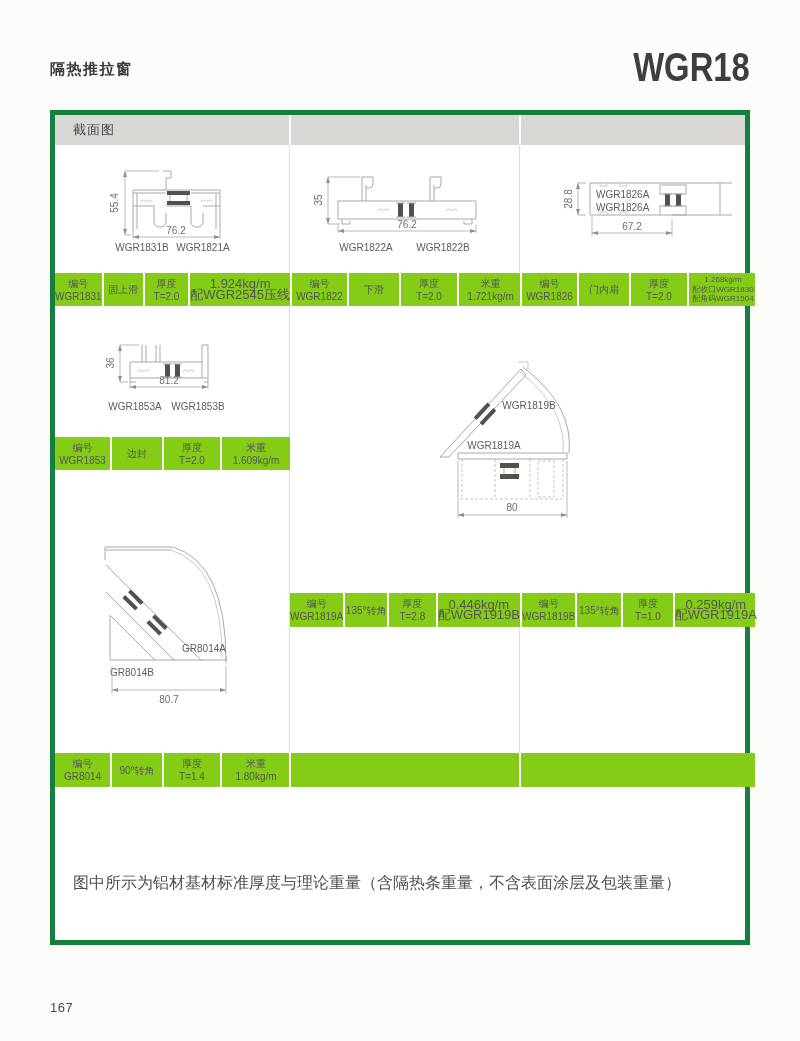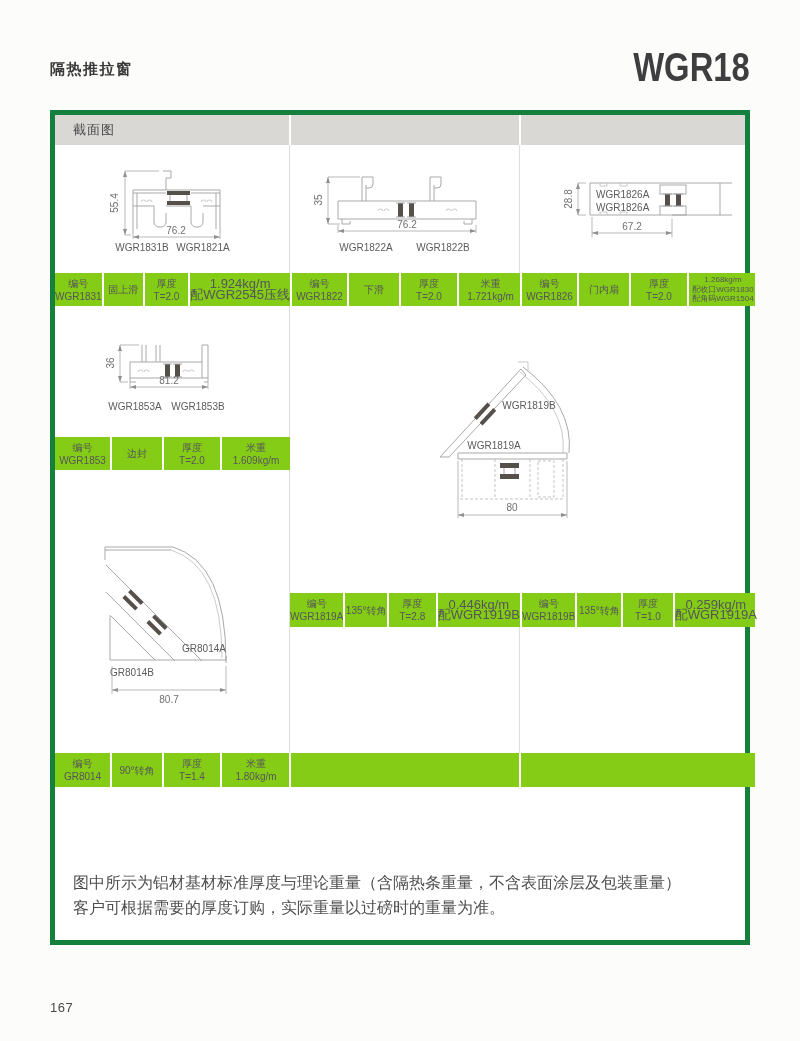--- a/index.html
+++ b/index.html
@@ -342,18 +342,17 @@
         <div class="l">米重</div>
         <div class="v">1.80kg/m</div>
       </div>
     </div>
     <div class="wdiv" style="left:234px;height:34px;"></div>
     <div class="wdiv" style="left:464px;height:34px;"></div>
   </div>
 
   <div class="footnote">
     <div>图中所示为铝材基材标准厚度与理论重量（含隔热条重量，不含表面涂层及包装重量）</div>
-    <div>客户可根据需要的厚度订购，实际重量以过磅时的重量为准。</div>
   </div>
 
 </div>
 
 <div class="pageno">167</div>
 
 </body></html>

